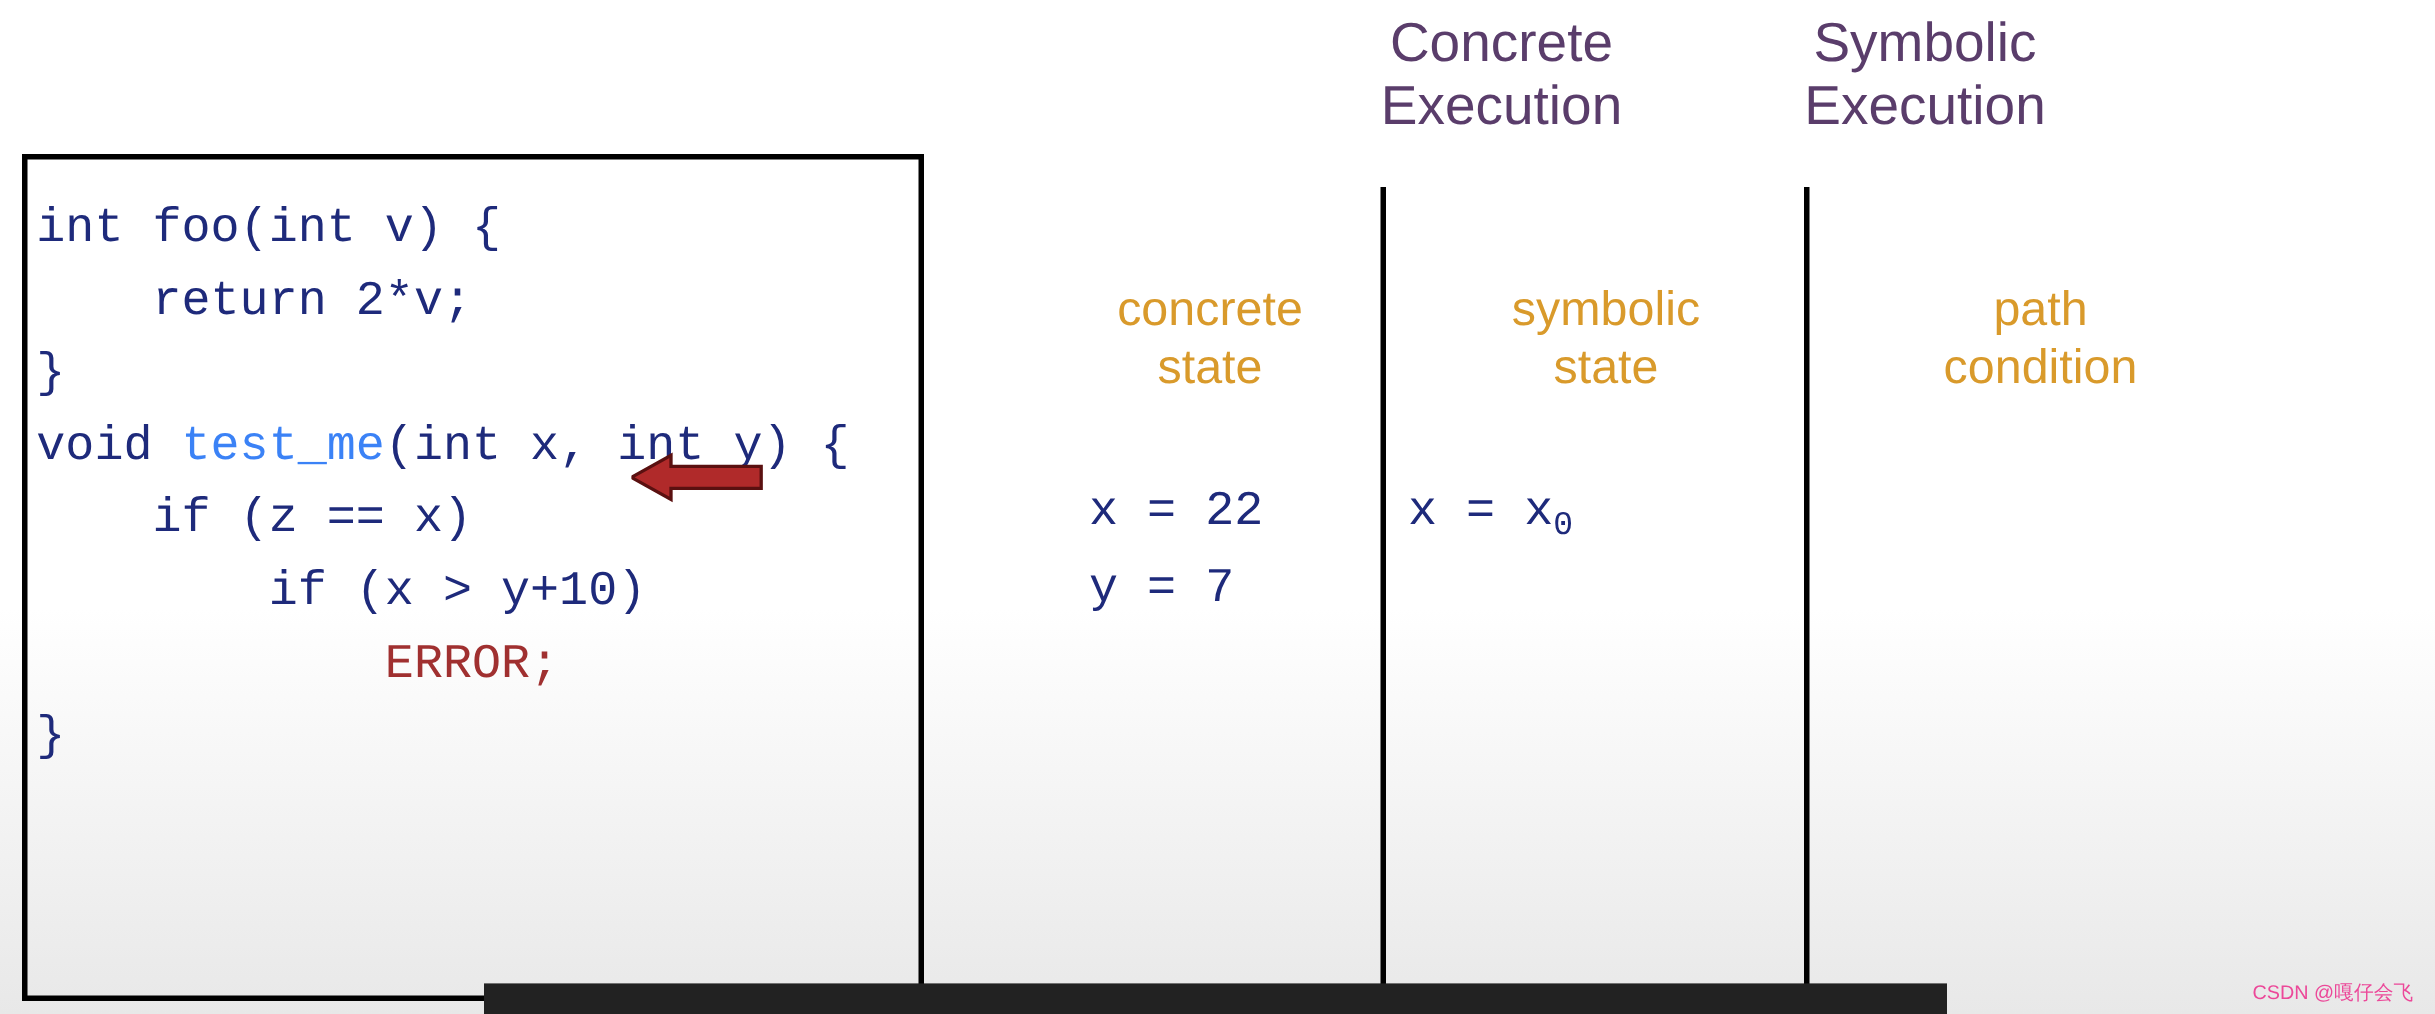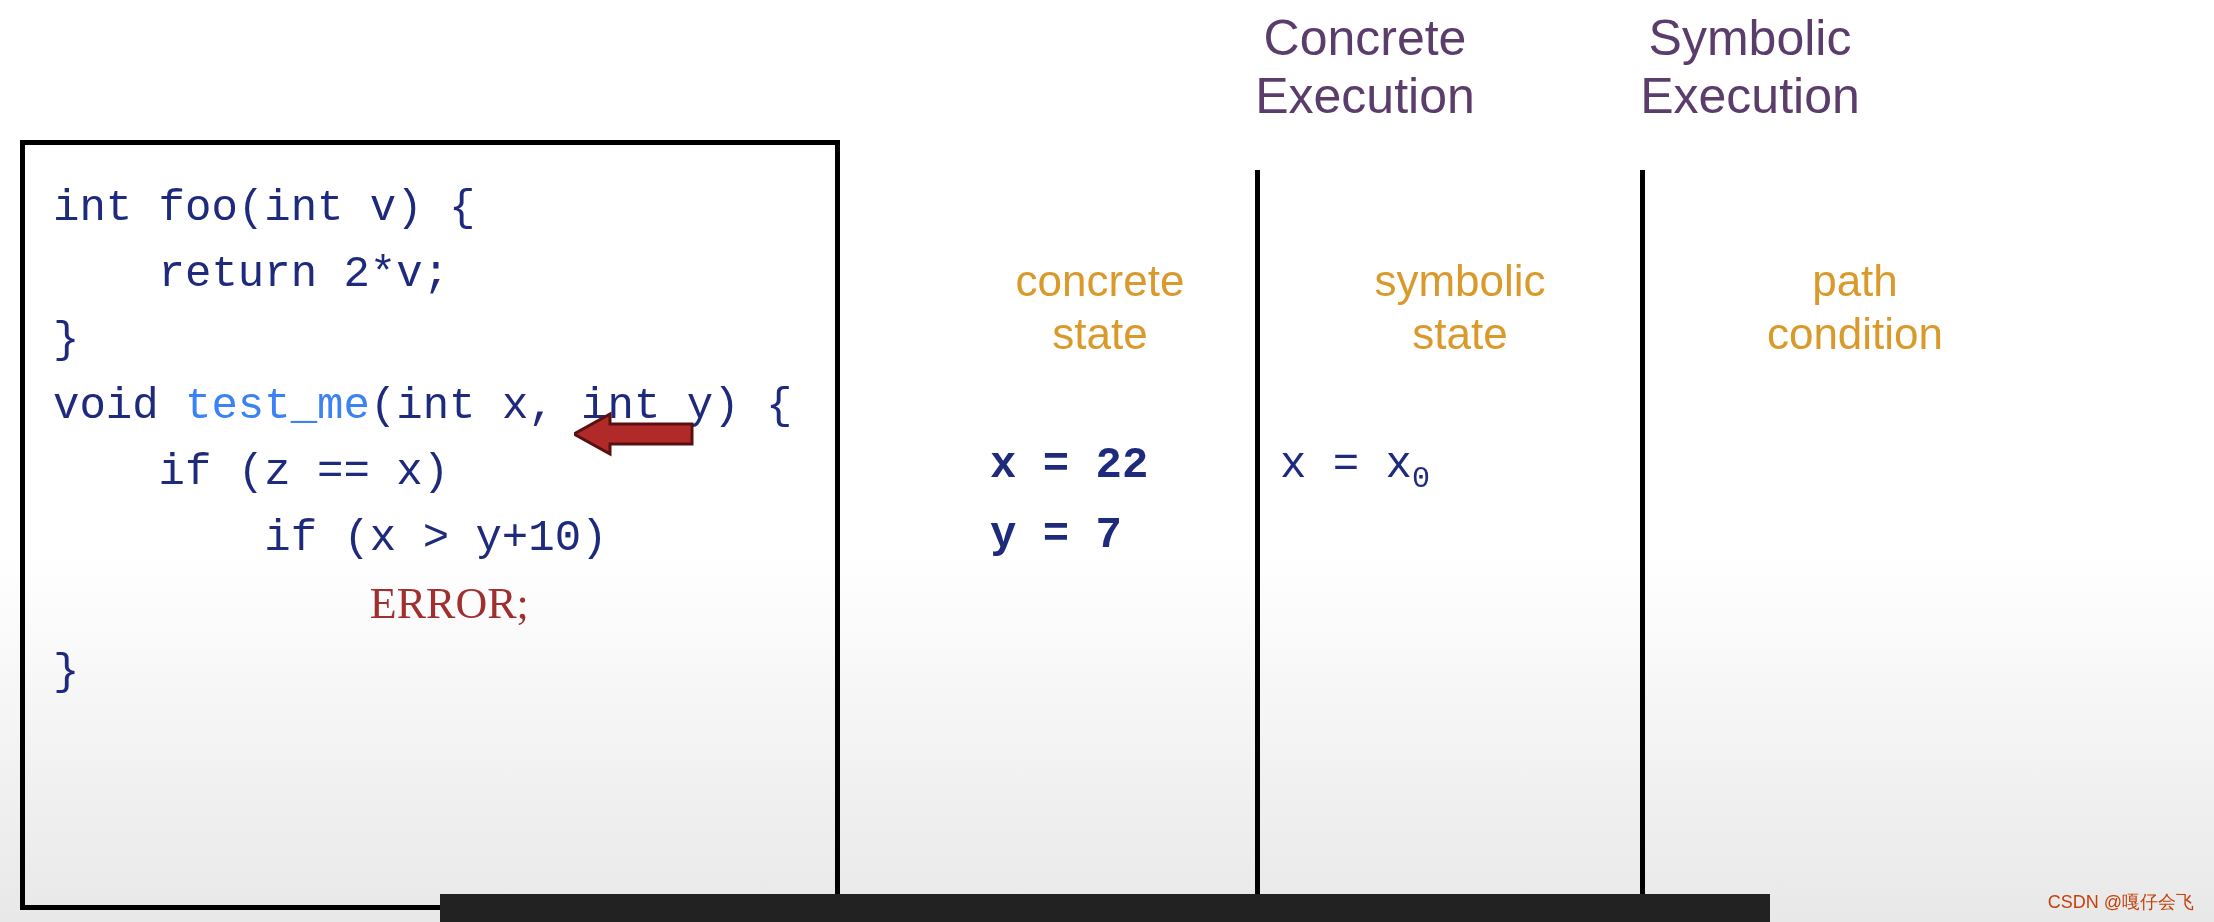--- a/index.html
+++ b/index.html
@@ -11,31 +11,31 @@
     overflow: hidden;
     position: relative;
   }
   .code-box {
     position: absolute;
     left: 20px;
     top: 140px;
     width: 820px;
     height: 770px;
     border: 5px solid #000;
-    padding: 30px 28px;
+    padding: 30px 8px;
     font-family: "Courier New", monospace;
     font-size: 44px;
     line-height: 1.5;
     color: #1e2a7b;
     background: transparent;
   }
   .code-box .line { white-space: pre; }
   .kw   { color: #1e2a7b; }
   .fn   { color: #3b82f6; }
-  .err  { color: #a03030; font-family: Liberation Serif, serif; }
+  .err  { color: #a03030; }
   .arrow {
     position: absolute;
     left: 574px;
     top: 410px;
     width: 120px;
     height: 48px;
     pointer-events: none;
   }
   .headers { position: absolute; top: 10px; width: 100%; }
   .h-title {
@@ -65,21 +65,21 @@
     font-size: 44px;
     color: #1e2a7b;
     line-height: 1.6;
   }
   .sub { font-size: 30px; vertical-align: sub; }
   .watermark {
     position: absolute;
     right: 20px;
     bottom: 8px;
     font-size: 18px;
-    color: #c2410c;
+    color: #ec4899;
     font-family: sans-serif;
   }
   .bottom-bar {
     position: absolute;
     left: 440px;
     bottom: 0;
     width: 1330px;
     height: 28px;
     background: #222;
   }
@@ -123,21 +123,21 @@
 </div>
 <div class="col-label" style="left:1330px;top:255px;width:260px;">
   <div>symbolic</div>
   <div>state</div>
 </div>
 <div class="col-label" style="left:1720px;top:255px;width:270px;">
   <div>path</div>
   <div>condition</div>
 </div>
 
-<div class="state-block" style="left:990px;top:430px;font-weight:bold;">
+<div class="state-block" style="left:990px;top:430px;">
   <div>x = 22</div>
   <div>y = 7</div>
 </div>
 
 <div class="state-block" style="left:1280px;top:430px;">
   <div>
     <span>x = x</span><span class="sub">0</span>
   </div>
 </div>
 

